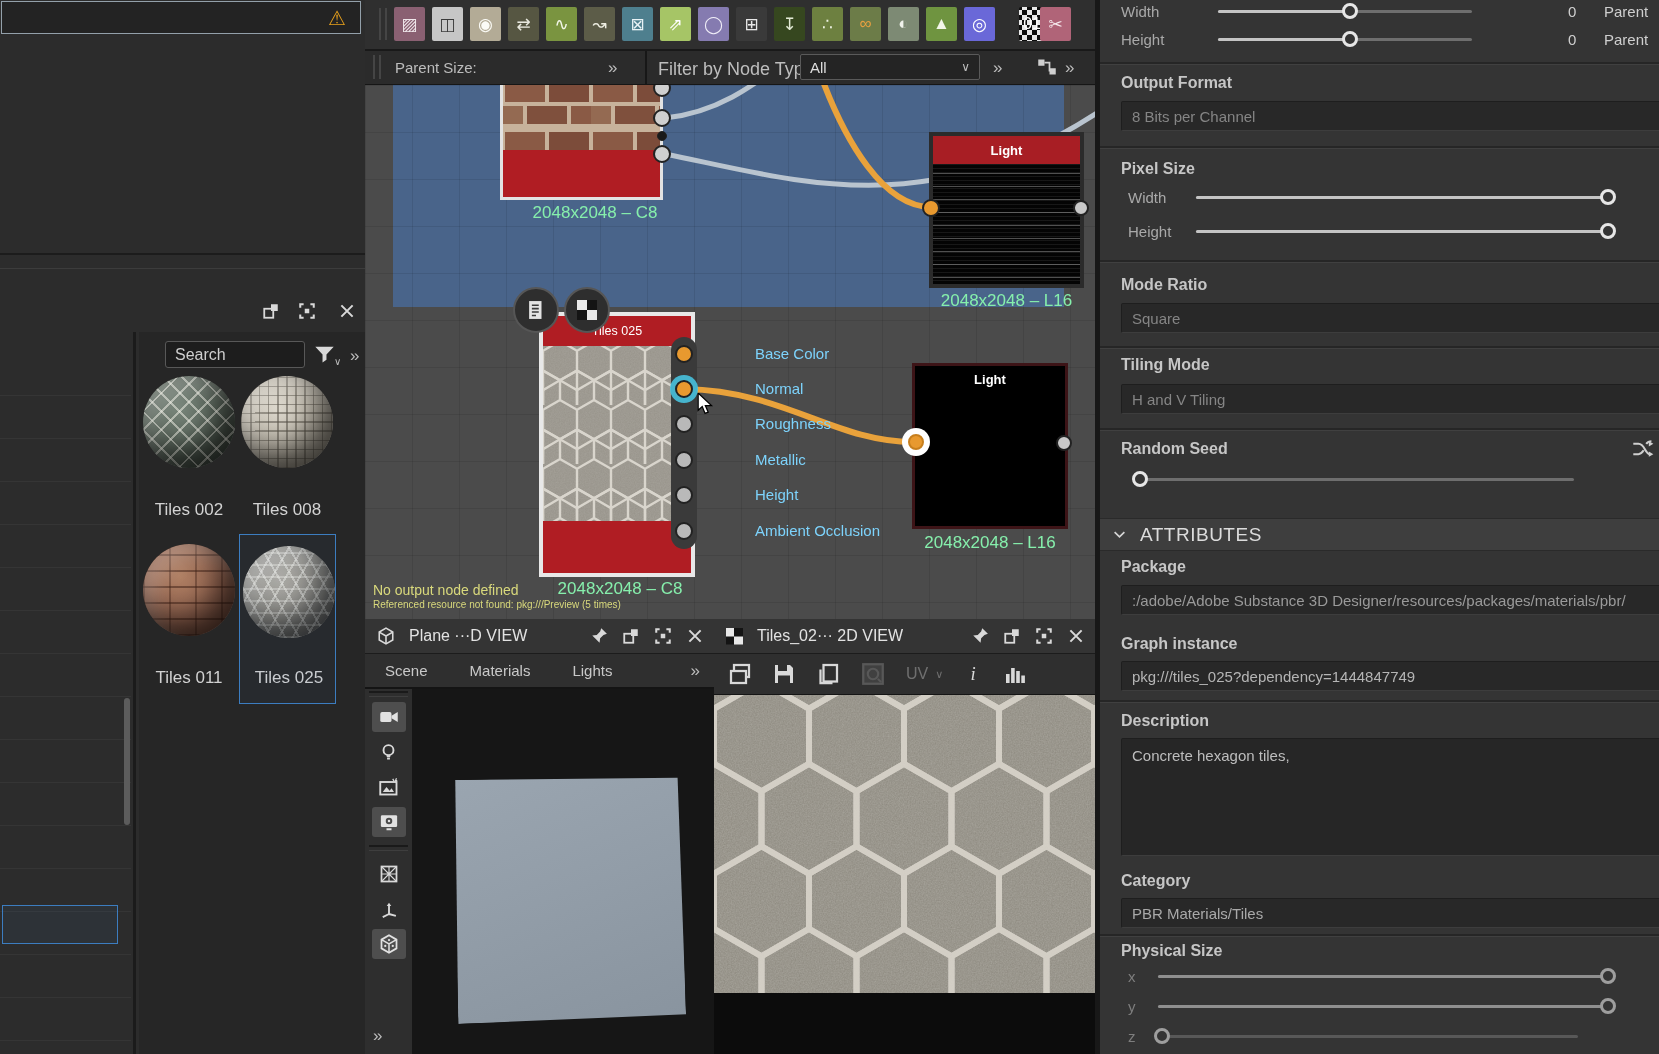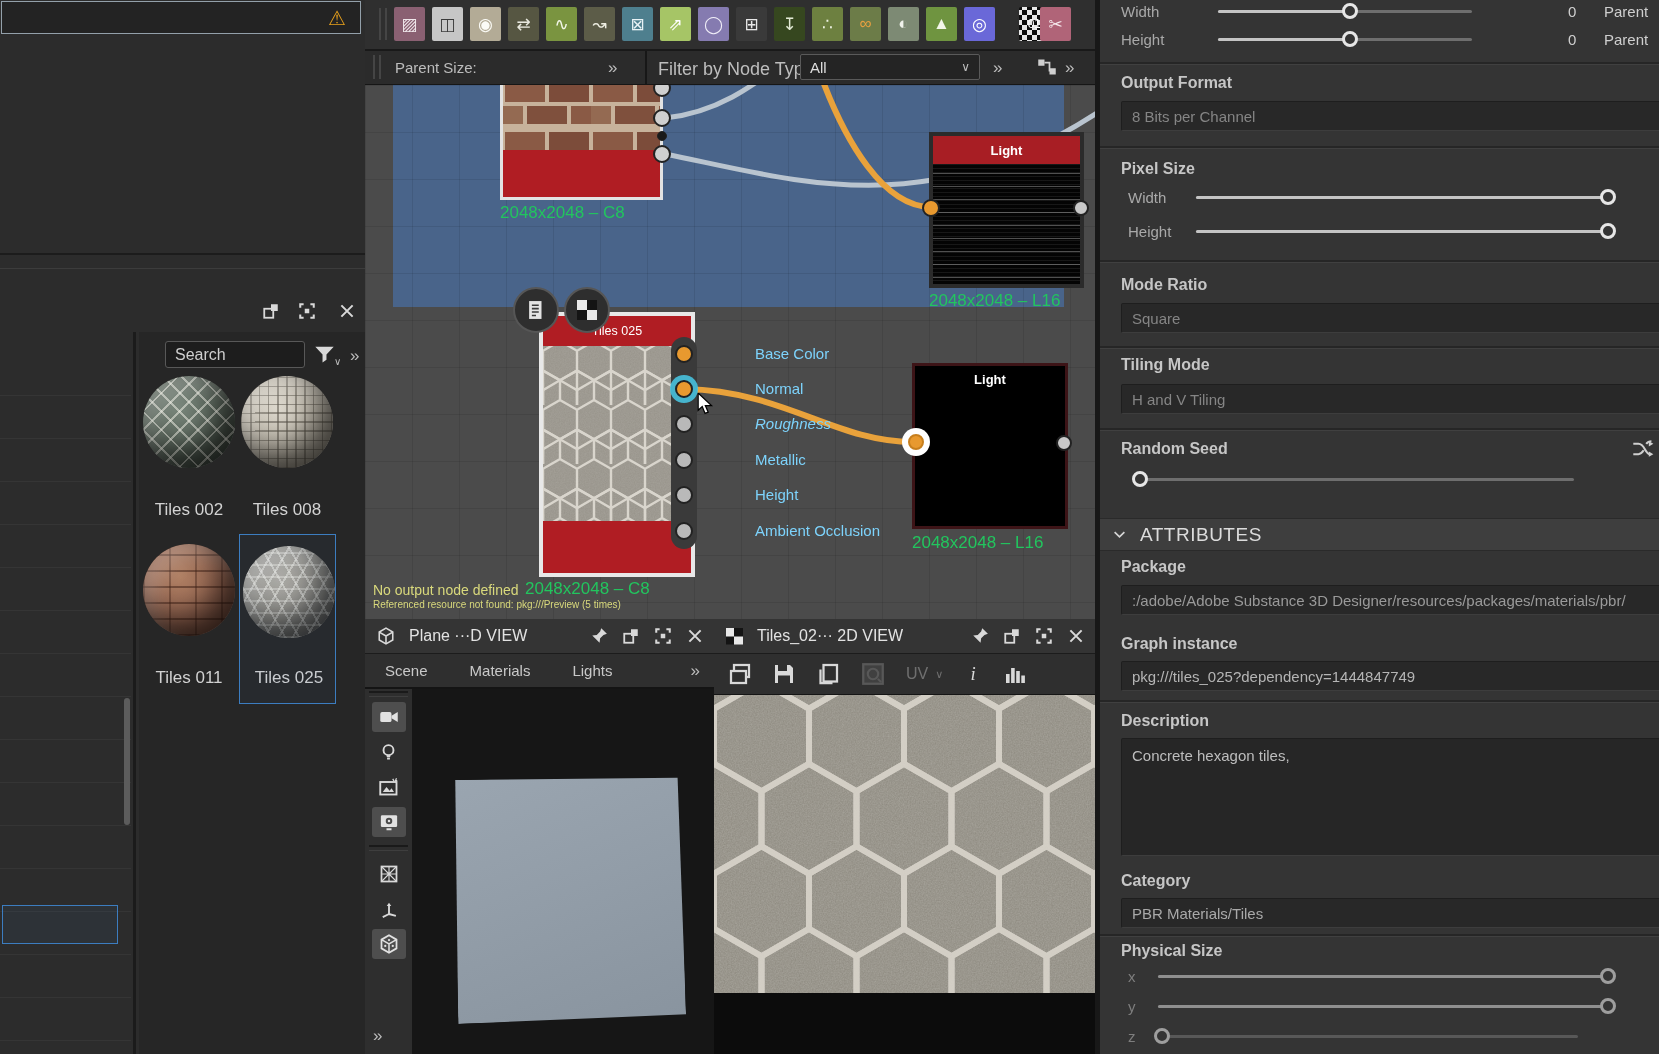--- a/index.html
+++ b/index.html
@@ -30,21 +30,21 @@
   .sph-brick{background:repeating-linear-gradient(0deg,rgba(60,30,20,.5) 0 2px,rgba(0,0,0,0) 2px 16px),
     repeating-linear-gradient(90deg,rgba(60,30,20,.38) 0 2px,rgba(0,0,0,0) 2px 26px),
     radial-gradient(circle at 40% 35%, #b08064 0%, #8d5f4c 55%, #4b2e24 100%);}
   .sph-hex{background:repeating-linear-gradient(60deg,rgba(240,238,230,.5) 0 2px,rgba(0,0,0,0) 2px 12px),
     repeating-linear-gradient(-60deg,rgba(240,238,230,.5) 0 2px,rgba(0,0,0,0) 2px 12px),
     repeating-linear-gradient(0deg,rgba(240,238,230,.4) 0 2px,rgba(0,0,0,0) 2px 12px),
     radial-gradient(circle at 40% 35%, #b2aea5 0%, #8e8a81 55%, #4e4b45 100%);}
   .mat-label{position:absolute;width:92px;text-align:center;font-size:17px;color:#d2d2d2;}
   .pin{position:absolute;width:18px;height:18px;border-radius:50%;border:2px solid #222;box-sizing:border-box;}
   .pin-label{position:absolute;font-size:15px;color:#7dd3fc;white-space:nowrap;margin-left:42px;}
-  .node-cap{position:absolute;font-size:17px;color:#22c55e;white-space:nowrap;text-align:left;}
+  .node-cap{position:absolute;font-size:17px;color:#86efac;white-space:nowrap;text-align:center;}
   .circ-btn{position:absolute;width:46px;height:46px;border-radius:50%;background:#2e2e2e;border:2px solid #565656;
             display:flex;align-items:center;justify-content:center;box-sizing:border-box;}
   .tab{font-size:15px;color:#c9c9c9;cursor:pointer;}
   .v3d-tool{width:34px;height:30px;display:flex;align-items:center;justify-content:center;border-radius:3px;margin:5px auto;}
   .v3d-active{background:#4e4e4e;}
   .scratches{background-color:#040404;background-image:
      repeating-linear-gradient(0deg, rgba(0,0,0,0) 0 6px, rgba(255,255,255,.30) 6px 7px, rgba(0,0,0,0) 7px 13px),
      repeating-linear-gradient(0deg, rgba(0,0,0,0) 0 3px, rgba(255,255,255,.08) 3px 4px);}
   .grid-ov{position:absolute;inset:0;background-image:
      linear-gradient(rgba(0,0,0,.09) 1px, rgba(0,0,0,0) 1px),
@@ -139,21 +139,21 @@
         <div class="tb-icon" style="left: 257px; background: rgb(78, 127, 142); color: rgb(232, 242, 245);">⊠</div>
         <div class="tb-icon" style="left: 295px; background: rgb(166, 197, 102); color: rgb(255, 255, 255);">⇗</div>
         <div class="tb-icon" style="left: 333px; background: rgb(133, 123, 176); color: rgb(239, 237, 247);">◯</div>
         <div class="tb-icon" style="left: 371px; background: rgb(58, 58, 58); color: rgb(232, 232, 232);">⊞</div>
         <div class="tb-icon" style="left: 409px; background: rgb(54, 71, 31); color: rgb(227, 234, 214);">↧</div>
         <div class="tb-icon" style="left: 447px; background: rgb(109, 128, 64); color: rgb(238, 242, 226);">∴</div>
         <div class="tb-icon" style="left: 485px; background: rgb(108, 124, 72); color: rgb(232, 160, 64);">∞</div>
         <div class="tb-icon" style="left: 523px; background: rgb(125, 138, 116); color: rgb(240, 242, 236);">◐</div>
         <div class="tb-icon" style="left: 561px; background: rgb(111, 148, 64); color: rgb(242, 246, 232);">▲</div>
         <div class="tb-icon" style="left: 599px; background: rgb(106, 104, 216); color: rgb(255, 255, 255);">◎</div>
-        <div class="tb-icon" style="left: 654px; background: repeating-conic-gradient(rgb(232, 232, 232) 0deg, rgb(232, 232, 232) 25%, rgb(13, 13, 13) 0deg, rgb(13, 13, 13) 50%) -2px -2px / 10px 10px rgb(13, 13, 13); color: rgb(255, 255, 255); font-size: 12px; justify-content: flex-end; padding-right: 9px; box-sizing: border-box;">01</div>
+        <div class="tb-icon" style="left: 654px; background: repeating-conic-gradient(rgb(232, 232, 232) 0deg, rgb(232, 232, 232) 25%, rgb(13, 13, 13) 0deg, rgb(13, 13, 13) 50%) -2px -2px / 10px 10px rgb(13, 13, 13); color: rgb(255, 255, 255); font-size: 16px; justify-content: flex-end; padding-right: 9px; box-sizing: border-box;">01</div>
         <div class="tb-icon" style="left: 675px; background: rgb(176, 100, 120); color: rgb(247, 235, 239);">✂</div>
       </div>
   </div>
   <div class="abs" style="left:365px;top:51px;width:730px;height:33px;background:#2b2b2b;border-bottom:2px solid #161616;">
     <div class="abs" style="left:8px;top:4px;width:4px;height:24px;border-left:2px solid #454545;border-right:2px solid #454545;"></div>
     <span class="abs" style="left:30px;top:8px;font-size:15px;color:#bdbdbd;">Parent Size:</span>
     <span class="abs more" style="left:243px;top:7px;">»</span>
     <div class="abs" style="left:280px;top:0;width:2px;height:33px;background:#171717;"></div>
     <span class="abs" style="left:293px;top:8px;font-size:18px;color:#bdbdbd;">Filter by Node Type</span>
     <div class="abs" style="left:435px;top:3px;width:180px;height:26px;background:#242424;border:1px solid #5a5a5a;border-radius:2px;display:flex;align-items:center;justify-content:space-between;padding:0 9px;box-sizing:border-box;">
@@ -267,21 +267,21 @@
 
     <svg class="abs" style="left:331px;top:308px;" width="20" height="22" viewBox="0 0 12 14">
       <path d="M1 0 L1 11 L3.6 8.6 L5.4 13 L7.4 12.2 L5.6 8 L9.5 8 Z" fill="#fff" stroke="#000" stroke-width="0.8"></path>
     </svg>
   <div id="tiles-pins">
         <div class="pin abs" style="left: 310px; top: 260px; background: rgb(232, 153, 47);"></div>
         <div class="pin-label" style="left: 348px; top: 260px;">Base Color</div>
         <div class="pin abs" style="left: 310px; top: 295px; background: rgb(232, 153, 47); box-shadow: rgba(72, 194, 222, 0.9) 0px 0px 0px 5px;"></div>
         <div class="pin-label" style="left: 348px; top: 295px;">Normal</div>
         <div class="pin abs" style="left: 310px; top: 330px; background: rgb(185, 185, 185);"></div>
-        <div class="pin-label" style="left: 348px; top: 330px; font-style: italic;">Roughness</div>
+        <div class="pin-label" style="left: 348px; top: 330px;">Roughness</div>
         <div class="pin abs" style="left: 310px; top: 366px; background: rgb(185, 185, 185);"></div>
         <div class="pin-label" style="left: 348px; top: 366px;">Metallic</div>
         <div class="pin abs" style="left: 310px; top: 401px; background: rgb(185, 185, 185);"></div>
         <div class="pin-label" style="left: 348px; top: 401px;">Height</div>
         <div class="pin abs" style="left: 310px; top: 437px; background: rgb(185, 185, 185);"></div>
         <div class="pin-label" style="left: 348px; top: 437px;">Ambient Occlusion</div>
       </div>
     </div>
 
   <div class="abs panel-hdr" style="left:365px;top:619px;width:349px;height:35px;padding-left:12px;box-sizing:border-box;">

